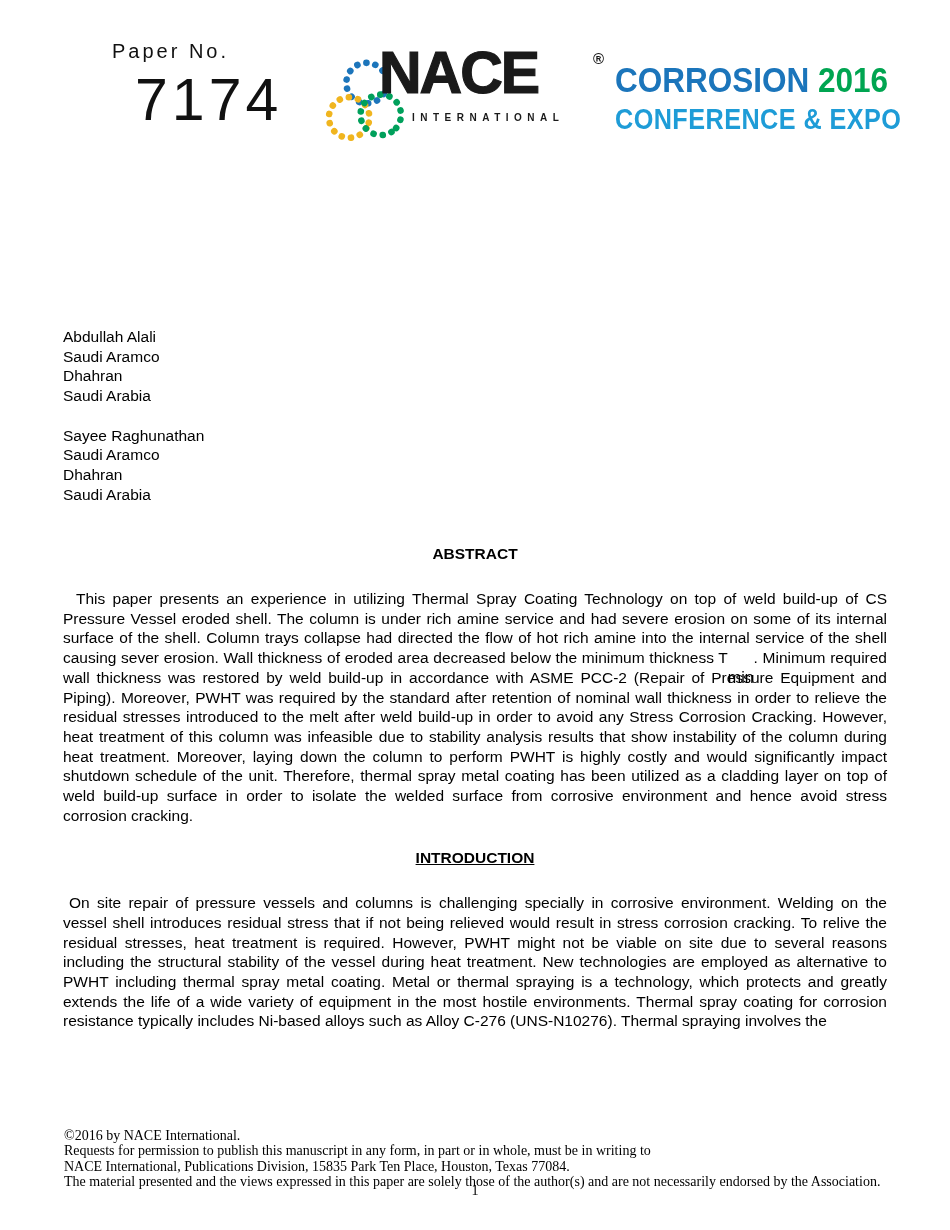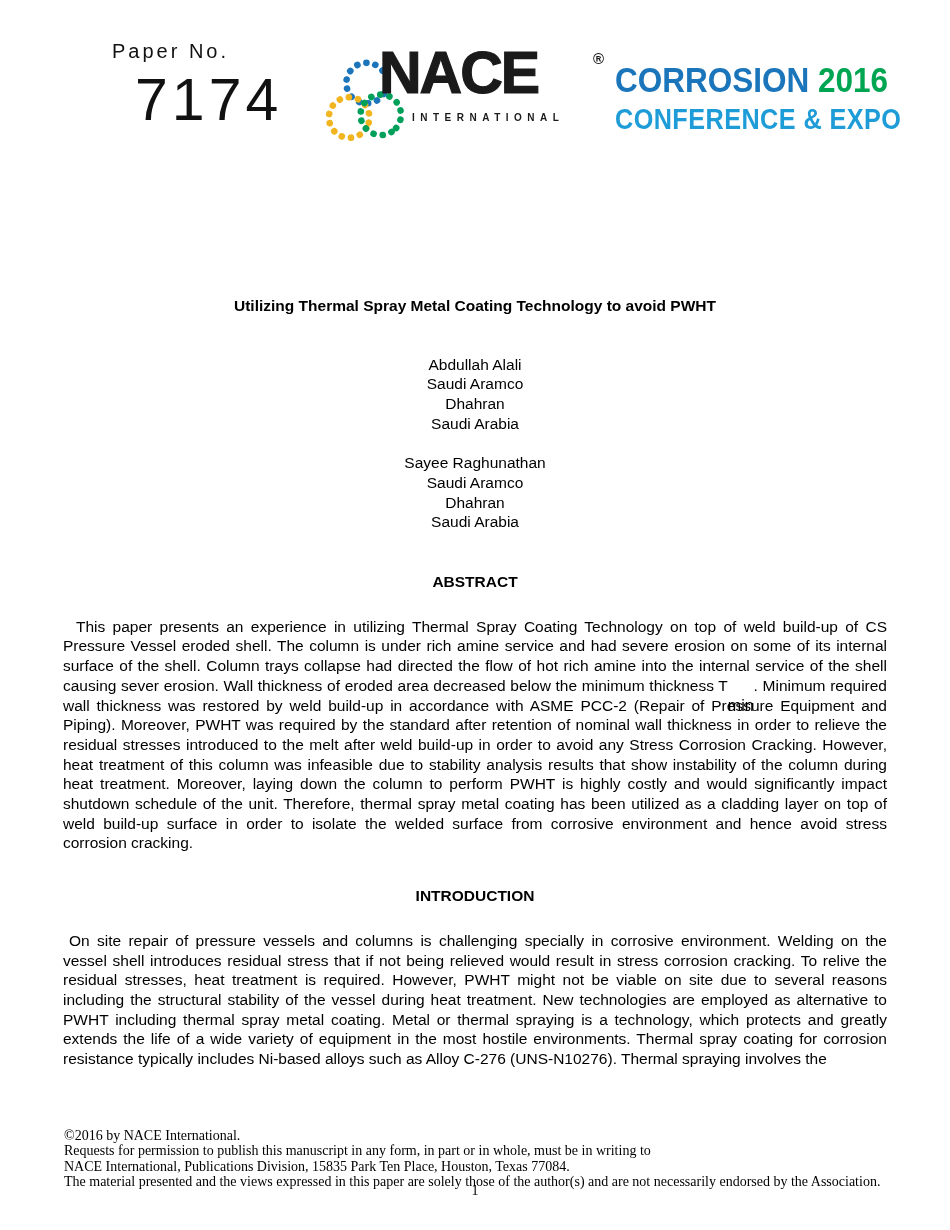--- a/index.html
+++ b/index.html
@@ -58,27 +58,27 @@
     transform: scaleX(0.87); transform-origin: left top;
     line-height: 1; letter-spacing: 0.5px;
   }
 
   
   .content {
     position: absolute; left: 63px; top: 296px; width: 824px;
     font-size: 15.5px; line-height: 19.7px;
   }
   .doc-title { text-align: center; font-weight: bold; }
-  .authors { text-align: center; margin-top: 39px; }
+  .authors { text-align: left; margin-top: 31px; }
   .author-block + .author-block { margin-top: 19.7px; }
   .section-heading { text-align: center; font-weight: bold; }
   .abstract-heading { margin-top: 40px; }
   .body-para { margin-top: 25px; text-align: justify; }
   .abstract-para { text-indent: 13px; }
-  .intro-heading { margin-top: 33px; }
+  .intro-heading { margin-top: 23px; text-decoration: underline; }
   .intro-para { text-indent: 6px; }
   .subscript {
     font-size: 16px; position: relative; top: 20px; line-height: 0;
   }
 
   
   .footer {
     position: absolute; left: 64px; top: 1128px; width: 840px;
     font-family: "Liberation Serif", serif;
     font-size: 14px; line-height: 15.3px; color: #000;
@@ -114,21 +114,20 @@
   <div class="intl-text">INTERNATIONAL</div>
 
   <div class="conf-block">
     <div class="conf-line1">
       <span style="color:#1B75BB">CORROSION</span><span>&nbsp;</span><span style="color:#00A551">2016</span>
     </div>
     <div class="conf-line2" style="color:#1E9CD7">CONFERENCE &amp; EXPO</div>
   </div>
 
   <div class="content">
-    <div class="doc-title">Utilizing Thermal Spray Metal Coating Technology to avoid PWHT</div>
 
     <div class="authors">
       <div class="author-block">
         <div>Abdullah Alali</div>
         <div>Saudi Aramco</div>
         <div>Dhahran</div>
         <div>Saudi Arabia</div>
       </div>
       <div class="author-block">
         <div>Sayee Raghunathan</div>

